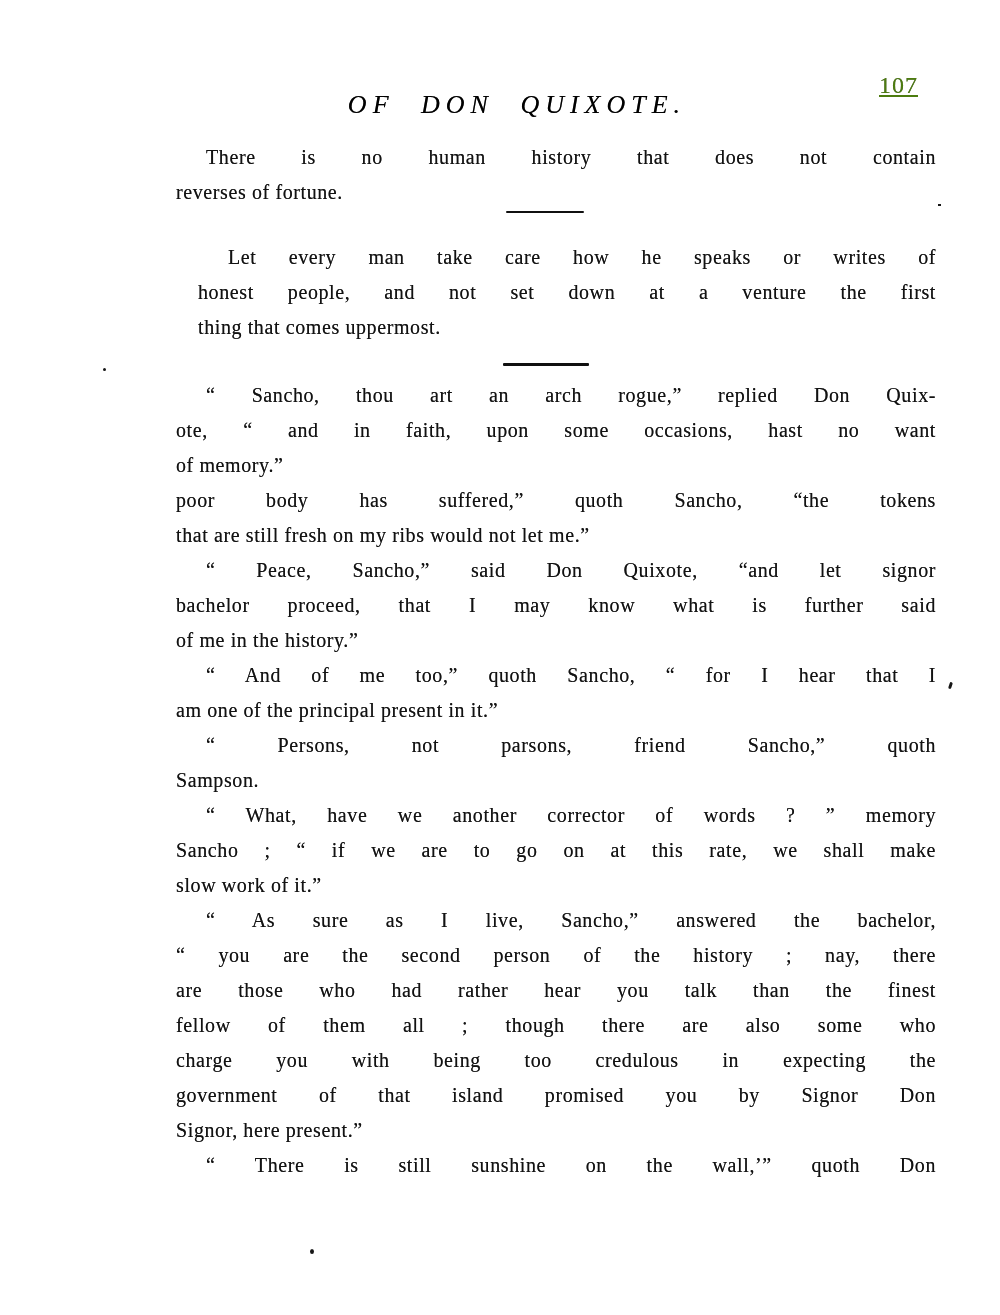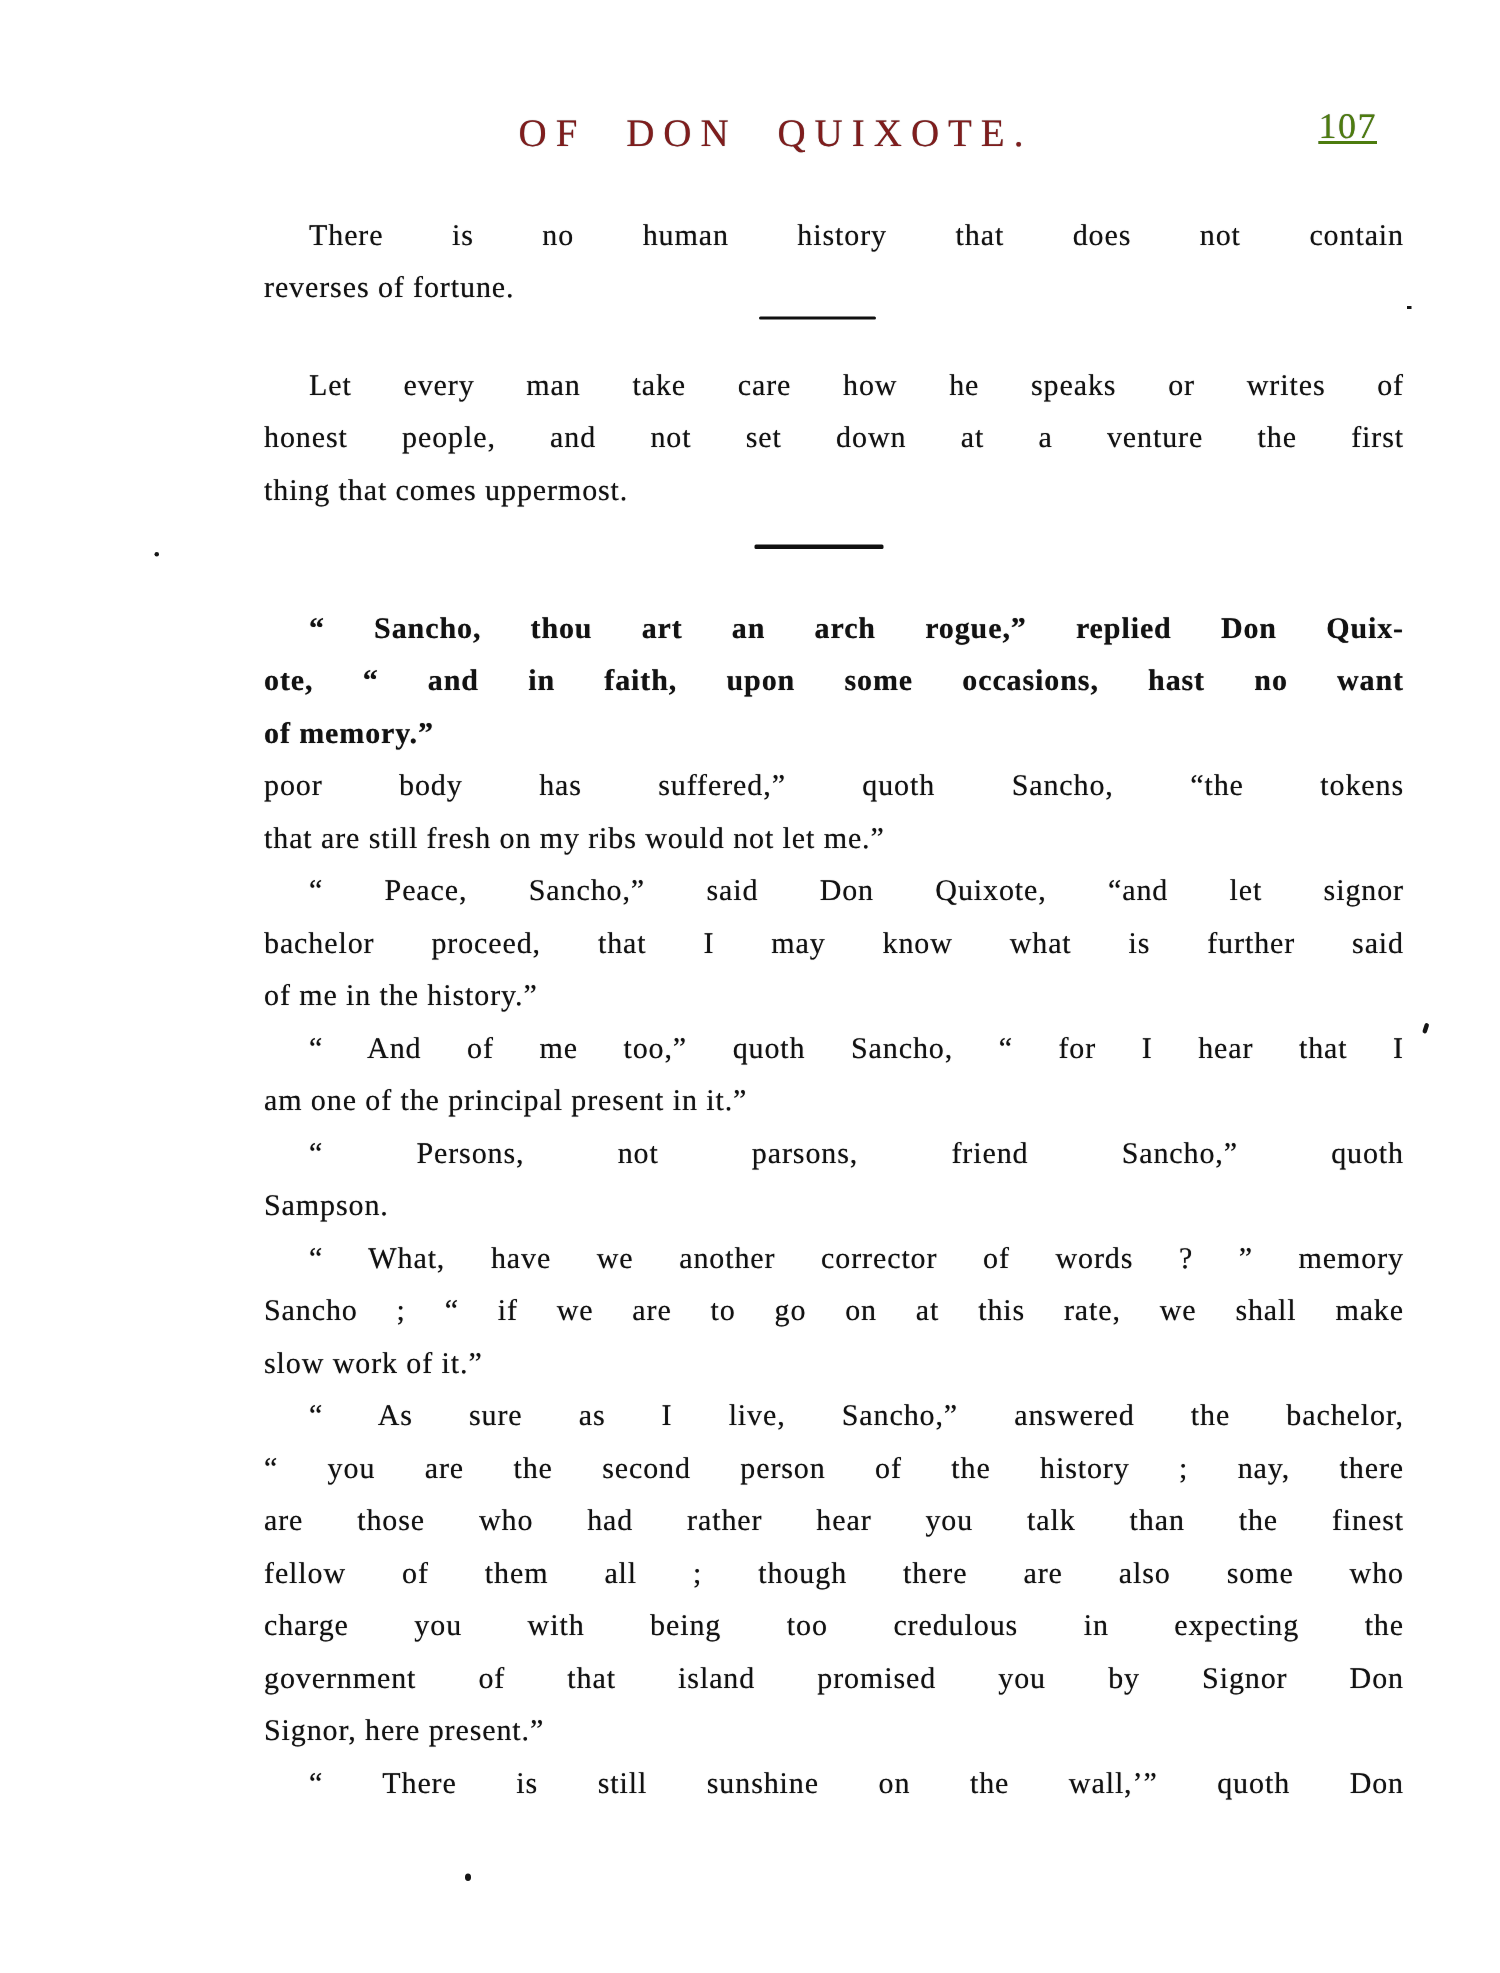--- a/index.html
+++ b/index.html
@@ -16,28 +16,29 @@
   .runhead {
     position: absolute;
     left: 160px;
     top: 72px;
     width: 760px;
     height: 36px;
   }
   .runhead .title {
     position: absolute;
     left: 0;
-    top: 2px;
+    top: 18px;
     width: 714px;
     text-align: center;
+    font-style: italic;
     font-size: 26px;
     letter-spacing: 6px;
     word-spacing: 14px;
     white-space: nowrap;
-    color: #7f1d1d;
+    color: #000000;
     text-shadow: 0 0 0.6px rgba(0,0,0,0.55);
   }
   .runhead .pageno {
     position: absolute;
     right: 2px;
     top: 0;
     font-size: 24px;
     letter-spacing: 1px;
     color: #4d7c0f;
     text-shadow: 0 0 0.6px rgba(0,0,0,0.55);
@@ -65,22 +66,22 @@
   }
   .ln.end { text-align-last: left; }
   .ln.ind { text-indent: 30px; }
   
   .rule {
     background: #101010;
     border-radius: 1px;
   }
   .rule-1 { width: 78px; height: 2px; margin: 1px 0 0 330px; }
   .rule-2 { width: 86px; height: 3px; margin: 18px 0 0 327px; }
-  .sp-after-rule1 { margin-top: 27px; }
-  .sp-after-rule2 { margin-top: 36px; font-weight: bold; }
+  .sp-after-rule1 { margin-top: 27px; margin-left: 22px; }
+  .sp-after-rule2 { margin-top: 12px; }
   
   .speck {
     position: absolute;
     background: #161616;
     border-radius: 50%;
   }
   .speck-a { left: 103px; top: 368px; width: 3px; height: 3px; }
   .speck-b { left: 938px; top: 204px; width: 3px; height: 2px; border-radius: 0; }
   .speck-c { left: 949px; top: 682px; width: 3px; height: 7px; border-radius: 2px; transform: rotate(18deg); }
   .speck-d { left: 310px; top: 1249px; width: 4px; height: 5px; }

